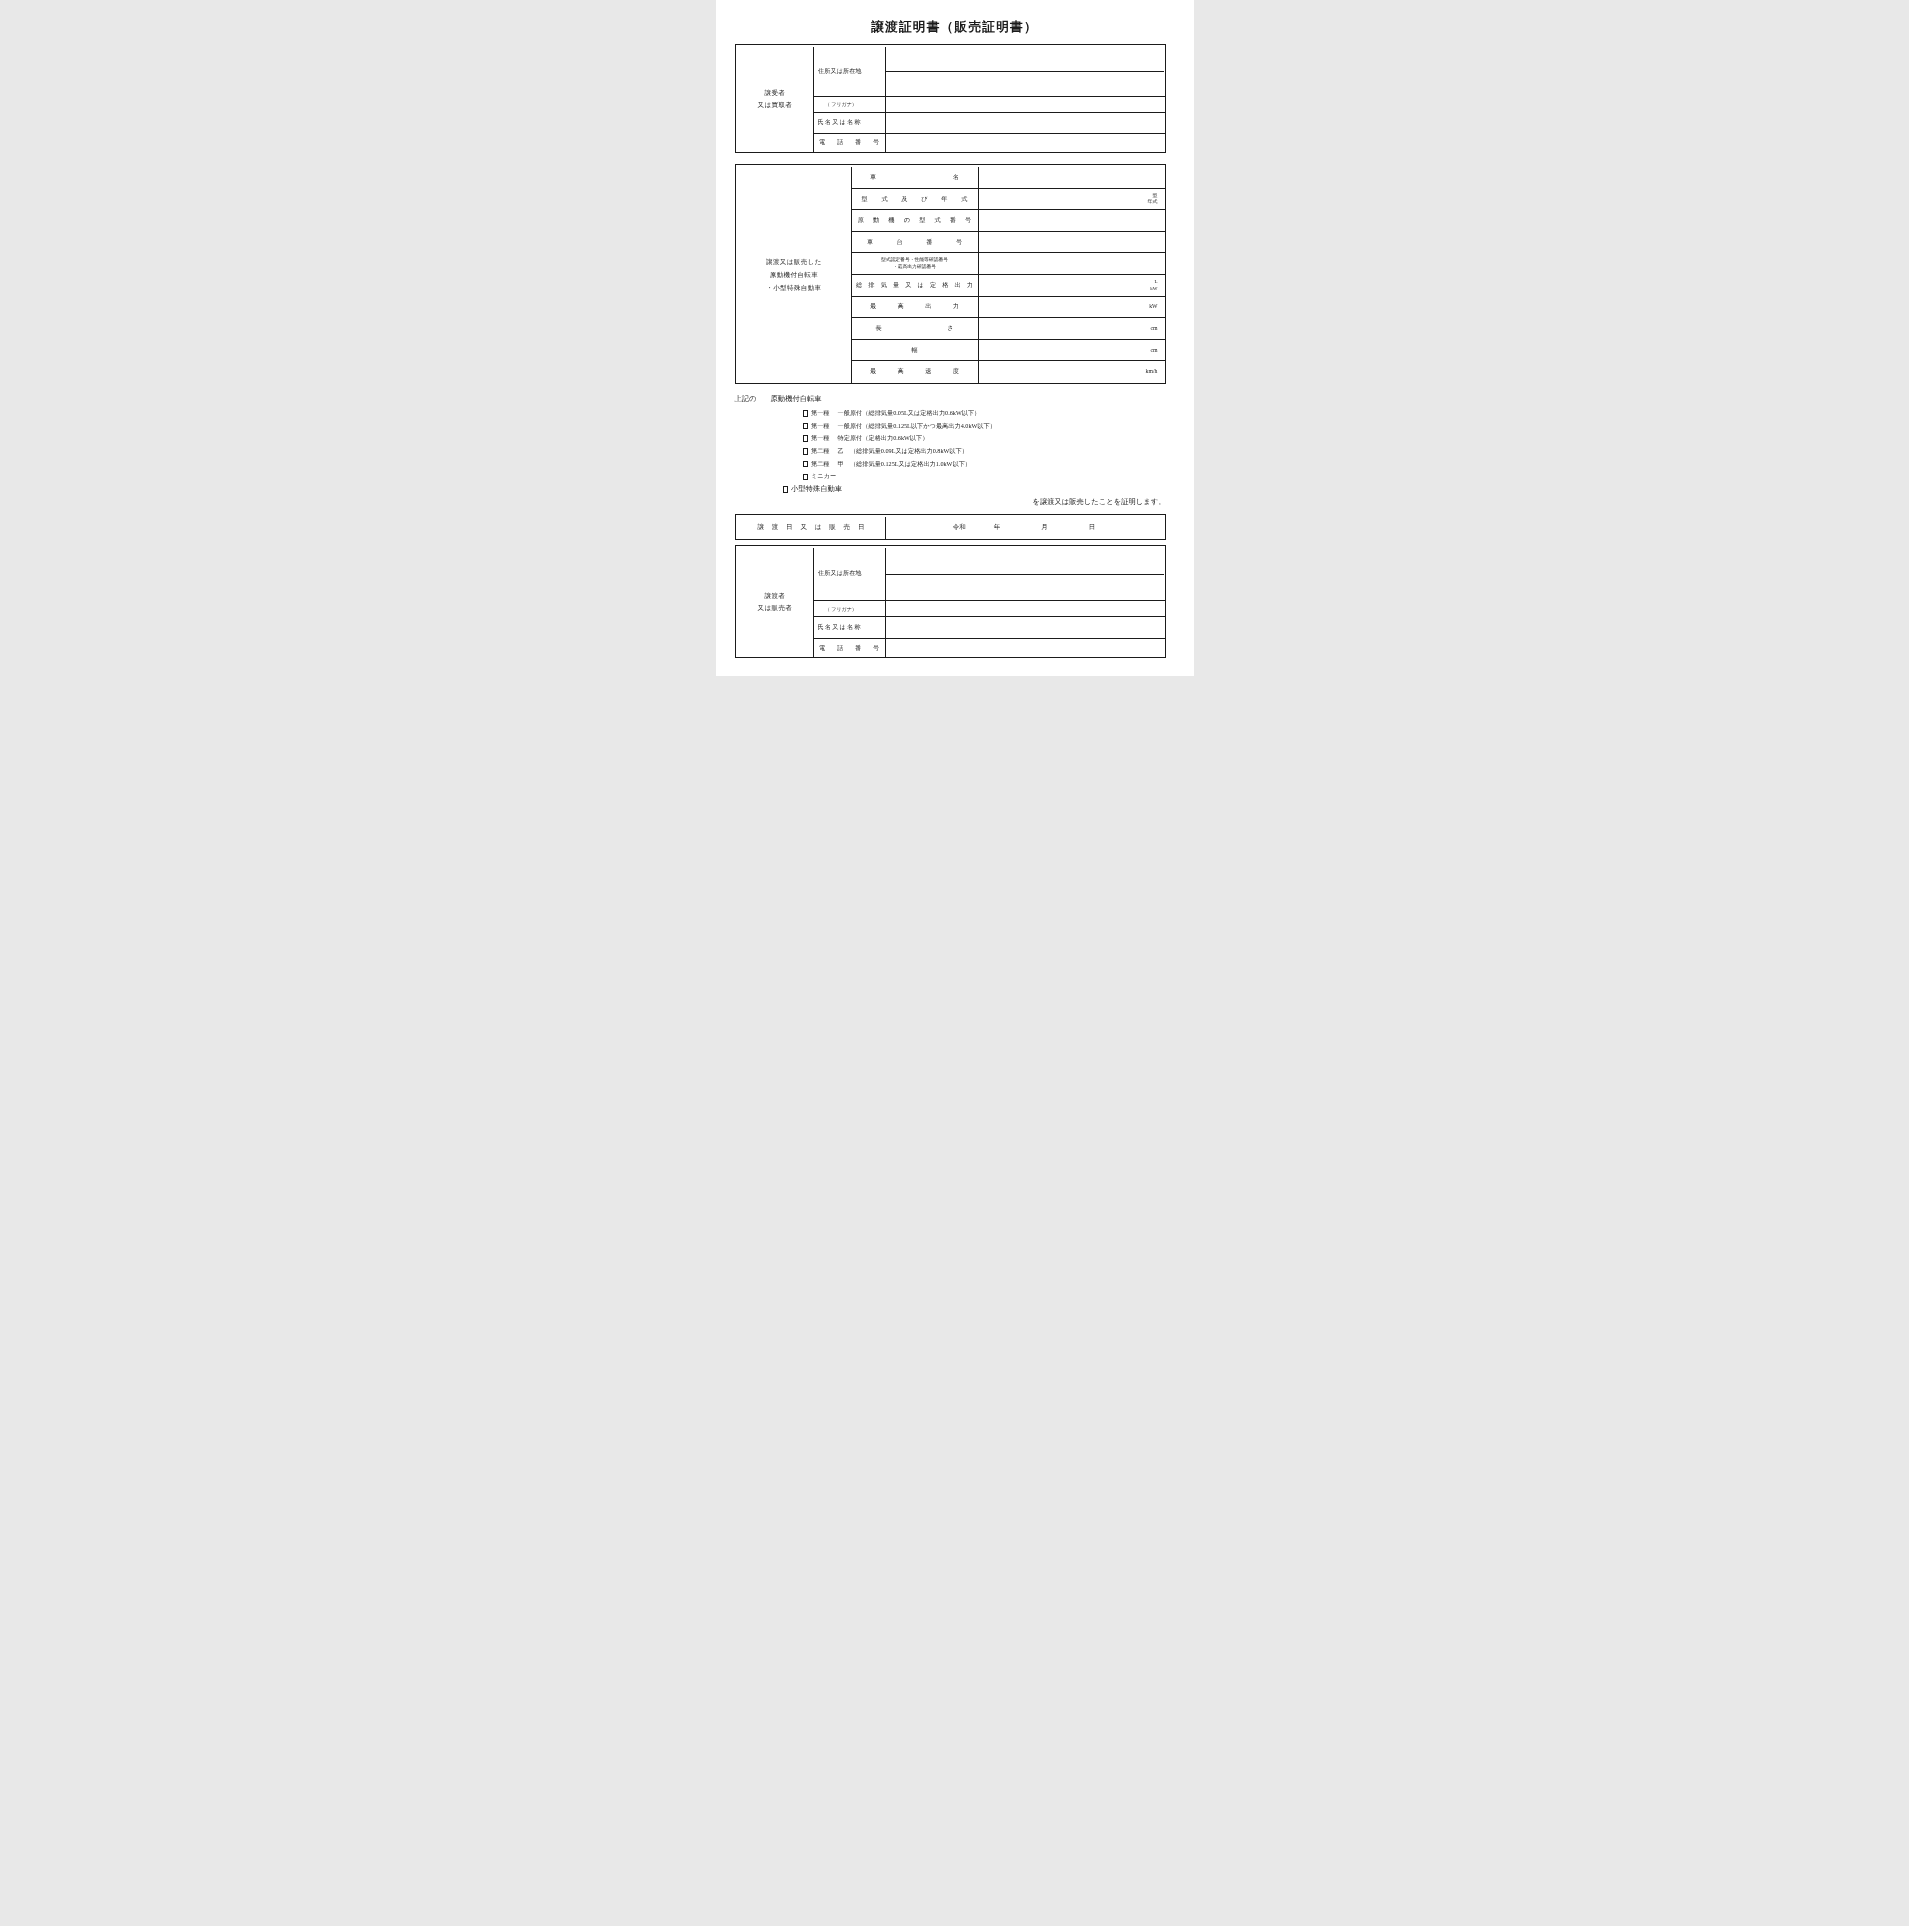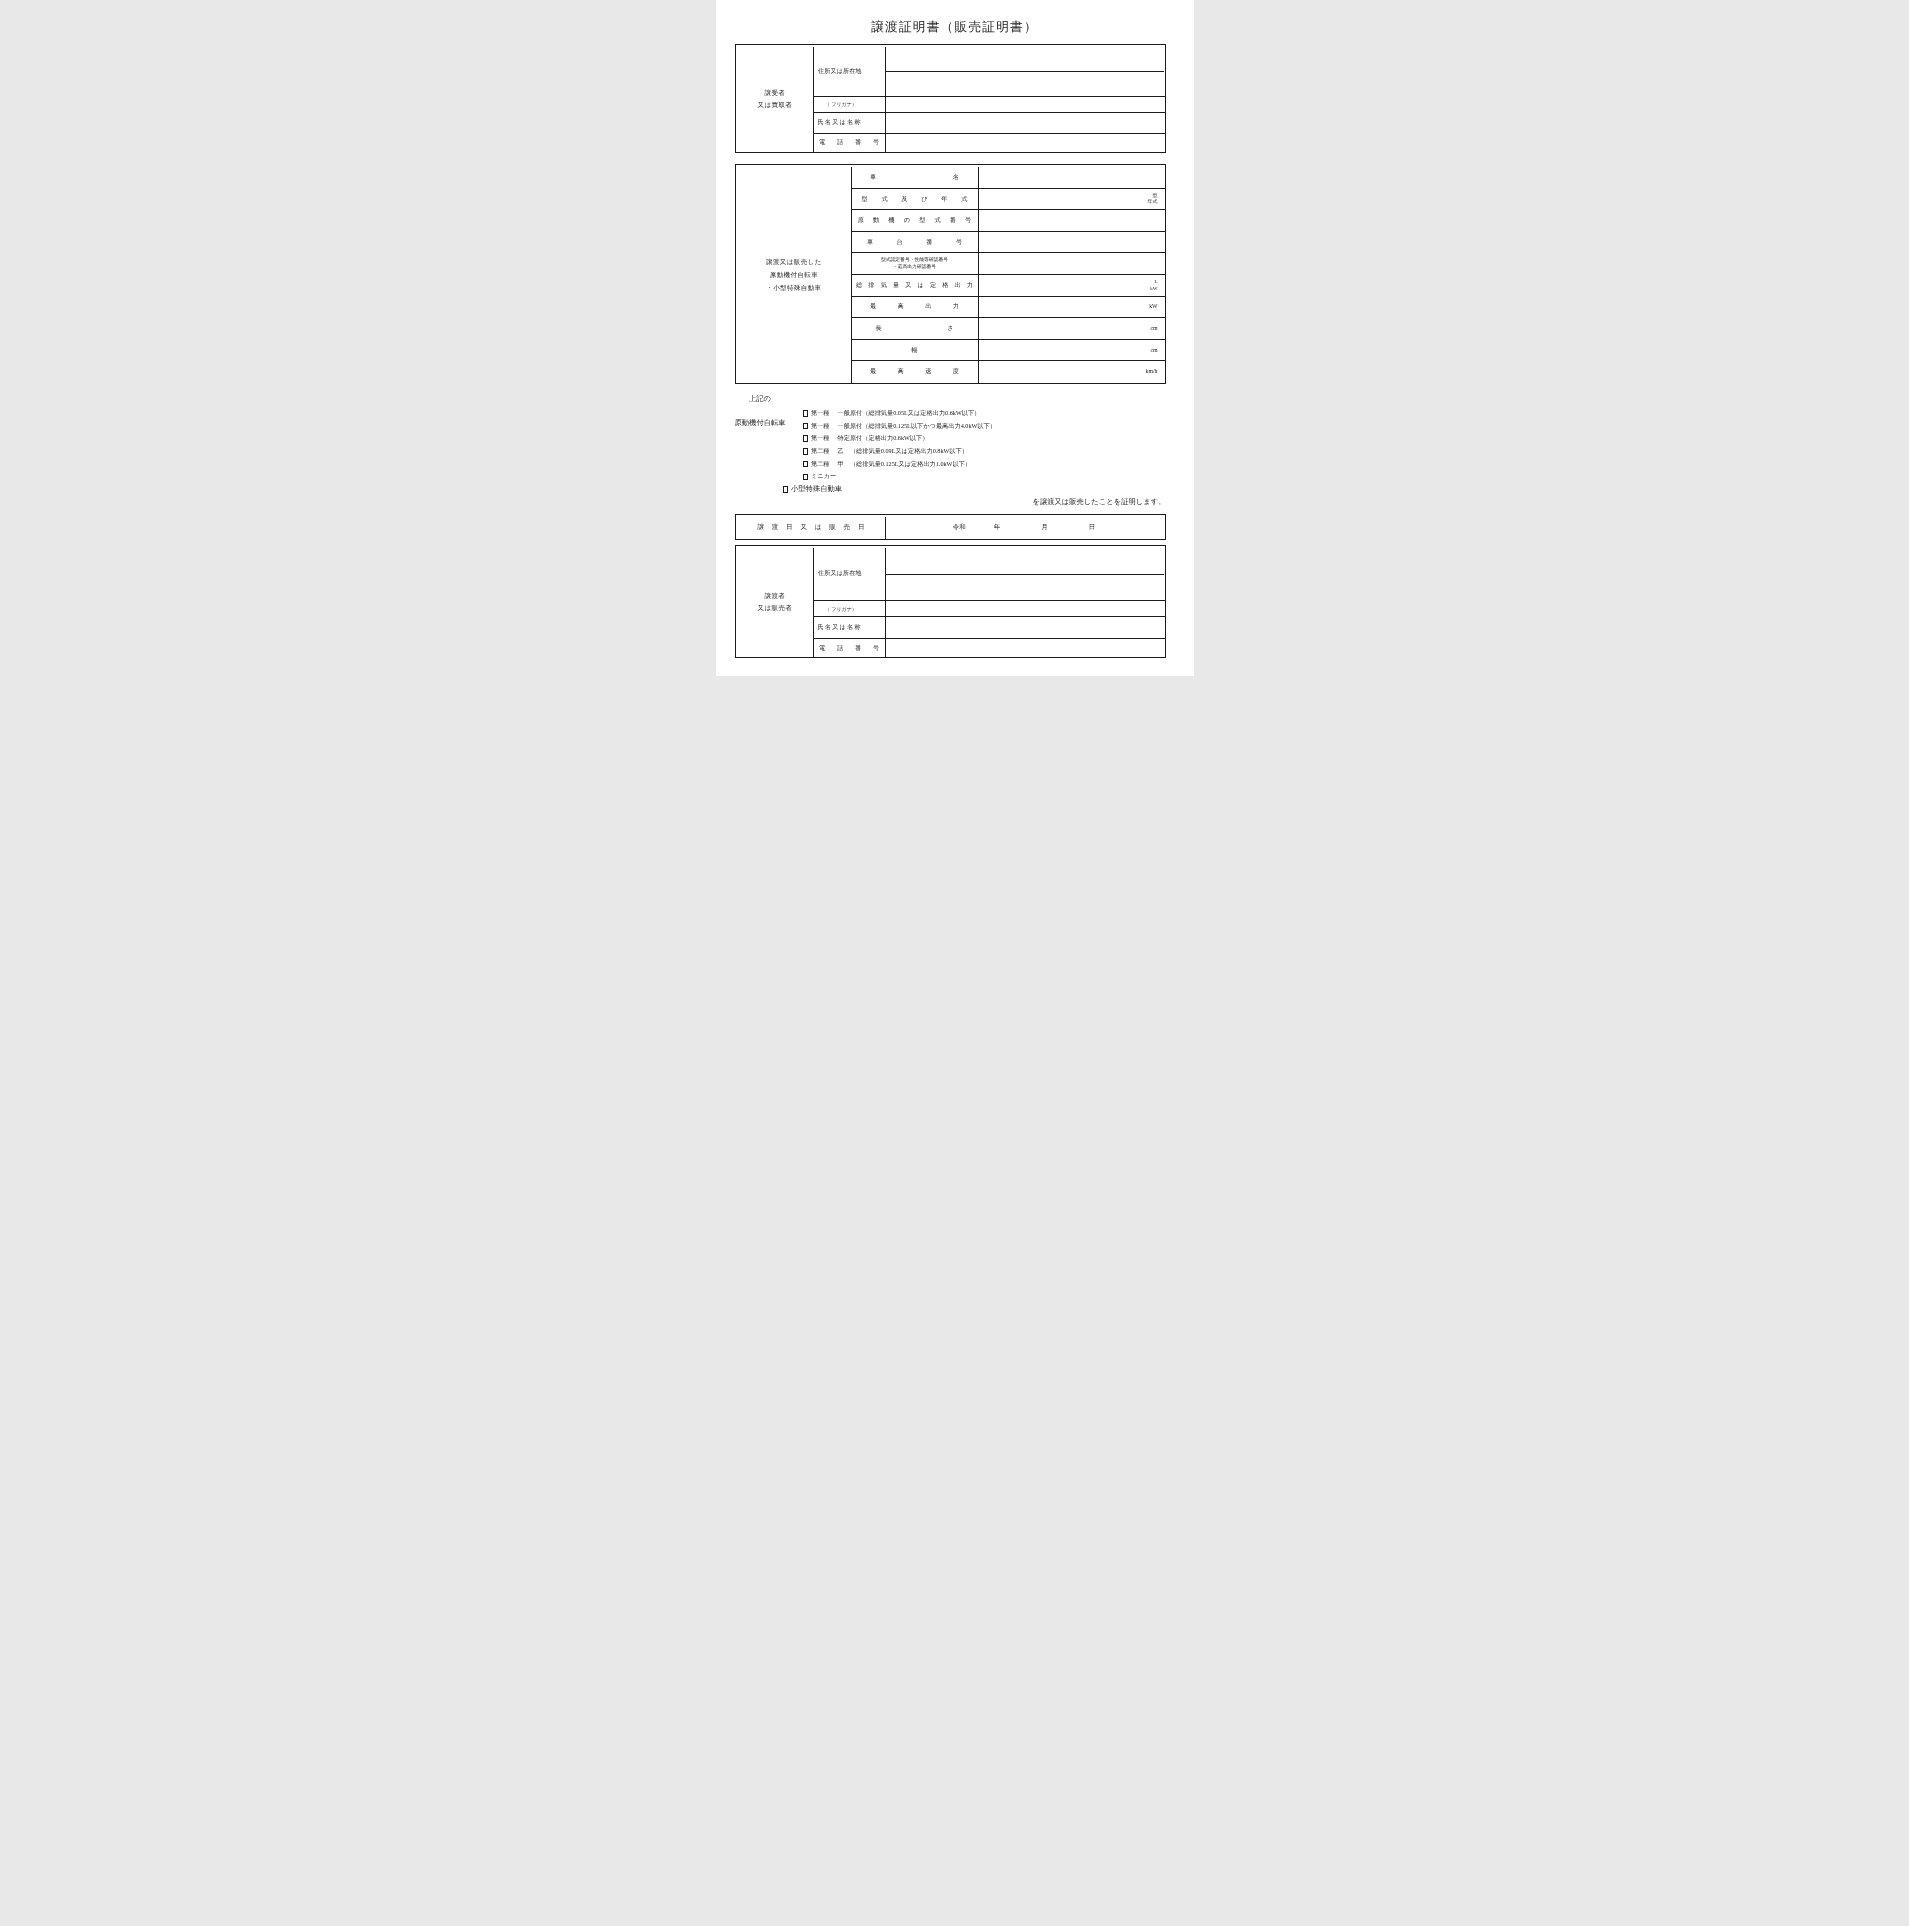--- a/index.html
+++ b/index.html
@@ -9,21 +9,21 @@
     width:478px; height:676px;
     margin:0 auto;
     background:#ffffff;
     color:#1b1b1b;
     font-family:"Liberation Serif","DejaVu Serif",serif;
     overflow:hidden;
   }
   .title {
     position:absolute; left:0; top:18.5px; width:100%;
     text-align:center;
-    font-size:12.7px; font-weight:400; letter-spacing:1.2px;
+    font-size:12.7px; font-weight:700; letter-spacing:1.2px;
     white-space:nowrap;
   }
   .tbl { position:absolute; left:19px; width:431px; border:1.9px solid #1b1b1b; background:#fff; }
   .ln  { position:absolute; background:#1b1b1b; }
   .cell{ position:absolute; display:flex; align-items:center; }
   .party { flex-direction:column; justify-content:center; text-align:center;
            font-size:6.5px; line-height:1.85; letter-spacing:0.4px; }
   .lbl  { font-size:6.2px; }
   .jbox { width:100%; text-align:justify; text-align-last:justify; }
   .small{ font-size:5px; }
@@ -161,21 +161,21 @@
     </div>
 
     <div class="cell lbl" style="left:116px;top:196px;width:126px;height:21.6px;padding:0 18.5px;">
         <span class="jbox">最高速度</span>
       </div>
     <div class="cell units unit-big" style="left:243px;top:196px;width:186px;height:21.6px;">
       <span>km/h</span>
     </div>
   </section>
 
-  <div class="cls-line" style="left:19px;top:394px;gap:14px;flex-direction:column;">
+  <div class="cls-line" style="left:19px;top:394px;gap:14px;">
     <span>上記の</span>
     <span>原動機付自転車</span>
   </div>
 
   <div style="position:absolute;left:87px;top:407px;">
     <div class="item-row">
       <span class="cat-col">
           <span class="cbx"></span>
           <span>第一種</span>
         </span>

